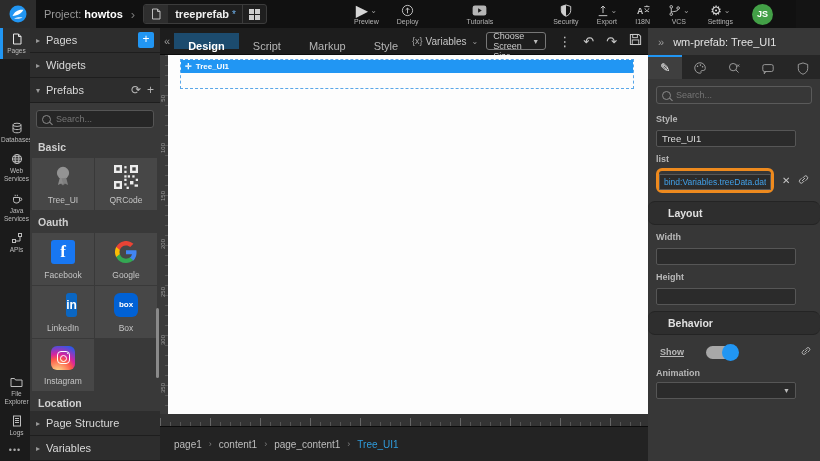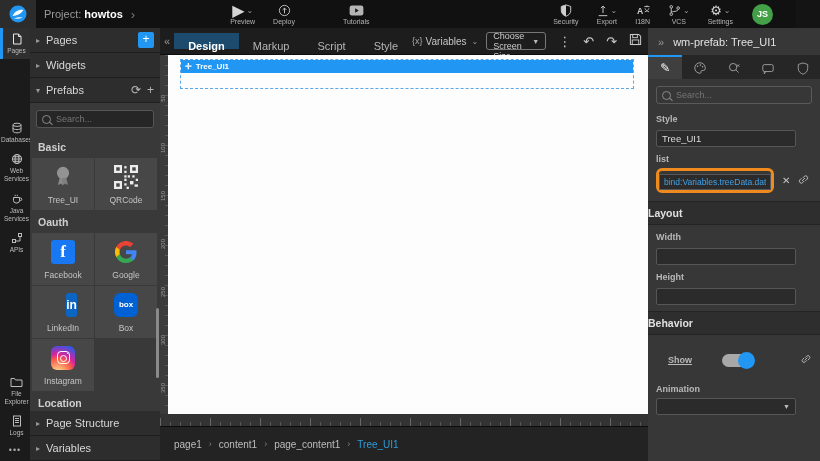--- a/index.html
+++ b/index.html
@@ -151,24 +151,24 @@
   .f-input { width:140px; height:17px; background:#2b2b2b; border:1px solid #565656;
     border-radius:2px; color:#ddd; font-size:9.5px; padding:0 5px;
     font-family:"Liberation Sans",sans-serif; outline:none; }
   .list-row { display:flex; align-items:center; margin-bottom:8px; }
   .orange-box { border:3px solid #ee8a1e; border-radius:6px; padding:0px; }
   .bind-input { width:112px; height:16px; background:#2b2b2b; border:1px solid #565656;
     color:#41a0e8; font-size:8.5px; padding:0 4px; font-family:"Liberation Sans",sans-serif; outline:none; }
   .li-x { color:#c5c5c5; font-size:10px; margin:0 4px 0 8px; cursor:pointer; }
   .li-link { cursor:pointer; margin-left:3px; }
   .sec-bar { margin:6px -8px; background:#2e2e2e; border-top:1px solid #242424;
-    border-bottom:1px solid #242424; padding:5px 0; font-size:10.5px; font-weight:bold;
-    color:#e0e0e0; }
+    border-bottom:1px solid #242424; padding:5px 20px; font-size:10.5px; font-weight:bold;
+    color:#e0e0e0;border-radius:7px; }
   .show-row { display:flex; align-items:center; margin-top:8px; }
-  .show-row .f-lab { margin:12px;text-decoration:underline; }
+  .show-row .f-lab { margin:4px;text-decoration:underline; }
   .toggle { width:32px; height:13px; background:#a8a8a8; border-radius:7px;
     margin-left:18px; position:relative; cursor:pointer; }
   .toggle .knob { position:absolute; right:-1px; top:-2px; width:17px; height:17px;
     background:#2196f3; border-radius:50%; }
   .show-link { margin-left:auto; cursor:pointer; }
   .aselect { width:140px; height:17px; background:#2b2b2b; border:1px solid #565656;
     border-radius:2px; display:flex; align-items:center; justify-content:flex-end;
     padding:0 5px; cursor:pointer; }
   .aselect .dd { font-size:7px; color:#bbb; }
 </style>
@@ -178,20 +178,38 @@
 <div id="topbar">
   <div class="logo-box">
     <svg width="20" height="20" viewBox="0 0 20 20">
       <circle cx="10" cy="10" r="8.5" fill="#2196f3"></circle>
       <path d="M4.5 12c2-4.5 6-7 11-6.2-1.5 3-4.5 5.2-8 5.6-1 .1-2 .4-3 .6z" fill="#fff"></path>
       <path d="M6 14.5c2.5-1.5 5.5-2 8.5-1.2-1.8 1.8-5.5 2.4-8.5 1.2z" fill="#bbdefb"></path>
     </svg>
   </div>
   <span class="proj"><span>Project:</span> <b>howtos</b></span>
   <span class="tb-sep">›</span>
+  <div class="pagebox">
+    <span class="fico">
+      <svg width="12" height="12" viewBox="0 0 12 12">
+          <path d="M2.5 1h5L10 3.5V11h-7.5z" fill="none" stroke="#bdbdbd" stroke-width="1"></path>
+          <path d="M7.5 1v2.5H10" fill="none" stroke="#bdbdbd" stroke-width="1"></path>
+        </svg>
+    </span>
+    <span class="pname">treeprefab</span>
+    <span class="dirty">*</span>
+    <span class="grid">
+      <span class="gridglyph">
+          <i></i>
+          <i></i>
+          <i></i>
+          <i></i>
+        </span>
+    </span>
+  </div>
   <div style="width:78px"></div>
   <div class="tb-btn">
     <span class="ic">
         <span>▶</span>
         <span class="mini-caret">⌄</span>
       </span>
     <span class="lab">Preview</span>
   </div>
   <div class="tb-btn">
     <span class="ic">
@@ -429,22 +447,22 @@
   <div class="p-row">
     <span class="caret">▸</span>
     <span class="p-lab">Variables</span>
   </div>
 </div>
 
 <div id="canvas-col">
   <div id="canvas-toolbar">
     <span class="collapse-glyph">«</span>
     <span class="ctab active">Design</span>
+    <span class="ctab">Script</span>
     <span class="ctab">Markup</span>
-    <span class="ctab">Script</span>
     <span class="ctab">Style</span>
     <div class="ct-right">
       <span class="vars-dd">
         <span class="vx">{x}</span>
         <span>Variables</span>
         <span class="mini-caret">⌄</span>
       </span>
       <span class="screen-select">
         <span>-- Choose Screen Size --</span>
         <span class="dd">▼</span>

